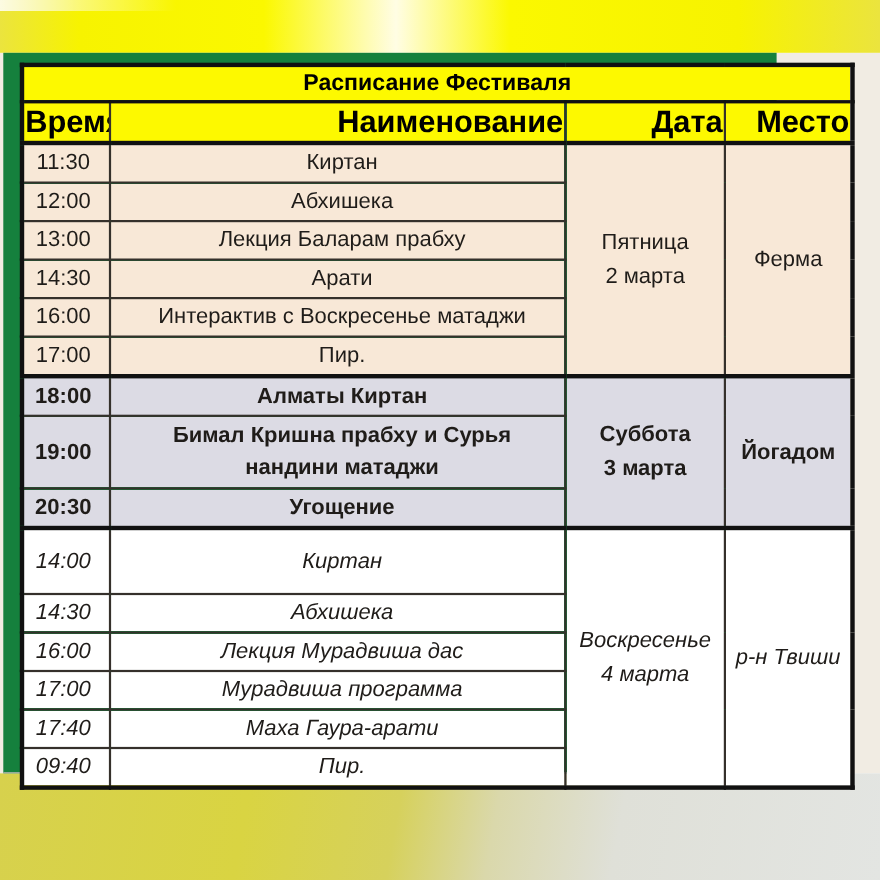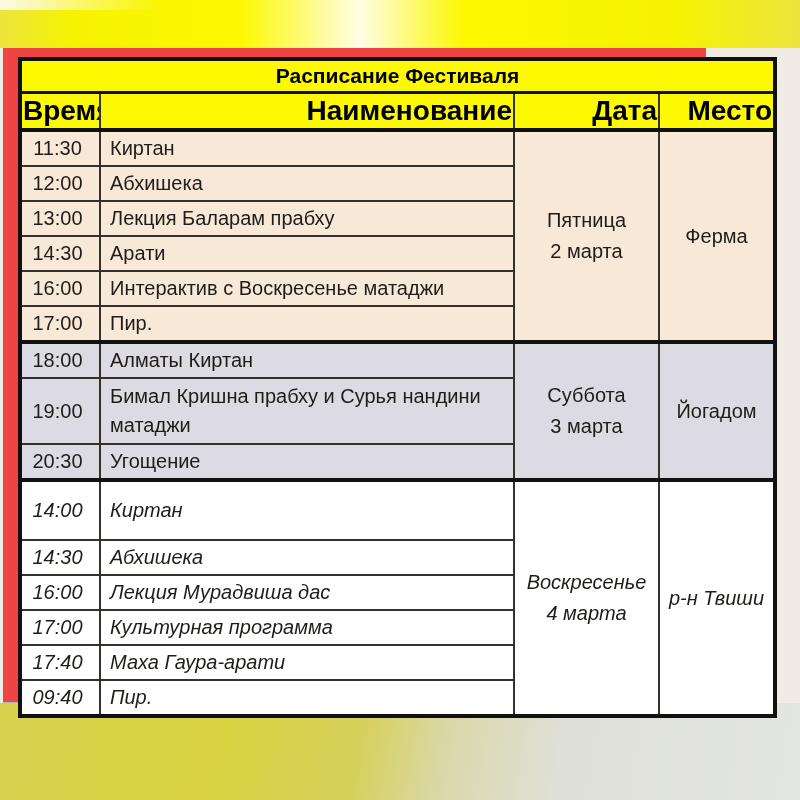--- a/index.html
+++ b/index.html
@@ -25,21 +25,21 @@
     background: linear-gradient(to right, rgba(255,255,255,.85), rgba(255,255,255,0));
   }
   .band-bottom {
     position: absolute; left:0; top:703px; width:800px; height:97px;
     background: linear-gradient(100deg,
       var(--banner-bottom-left) 0%, #d9d442 28%, #d6d15c 45%,
       #dad8ab 56%, #dfe0d8 70%, var(--banner-bottom-right) 100%);
   }
   .card {
     position: absolute; left:3px; top:48px; width:703px; height:655px;
-    background: #ef4444;
+    background: #15803d;
     border-bottom: 1px solid #b3b5b2;
     box-sizing: border-box;
   }
   table.schedule {
     border-collapse: collapse;
     table-layout: fixed;
     width: 755px;
     margin: 9px 0 0 15px;
     border: 4px solid var(--frame);
     color: var(--text);
@@ -56,25 +56,25 @@
     border-bottom: 3px solid var(--frame);
   }
   tr.header-row th {
     background: var(--header-yellow);
     font-size: 28px; font-weight: bold; color:#000;
     height: 30px; text-align: right;
     border-bottom: 3px solid var(--frame);
   }
   tbody td { font-size: 20px; }
   tr.sec-0 td { background: var(--section-friday); }
-  tr.sec-1 td { background: var(--section-saturday); }
+  tr.sec-1 td { background: var(--section-saturday); font-weight: bold; }
   tr.sec-2 td { background: var(--section-sunday); font-style: italic; }
   tr.sec-first td { border-top: 4px solid var(--frame); }
   td.time-cell { text-align: center; padding-right: 7px; height: 31px; }
-  td.name-cell { text-align: left; padding-left: 9px; line-height: 29px; }
+  td.name-cell { text-align: center; padding-left: 9px; line-height: 29px; }
   tr.sec-1.row-tall td.time-cell { height: 62px; }
   tr.sec-1.row-tall td.name-cell span { display:inline-block; max-width: 380px; }
   tr.sec-2.row-tall td.time-cell { height: 55px; }
   td.date-cell, td.place-cell {
     text-align: center; vertical-align: middle; line-height: 31px;
   }
 </style>
 </head>
 <body>
 
@@ -161,21 +161,21 @@
           <tr class="sec-2">
             <td class="time-cell">14:30</td>
             <td class="name-cell"><span>Абхишека</span></td>
           </tr>
           <tr class="sec-2">
             <td class="time-cell">16:00</td>
             <td class="name-cell"><span>Лекция Мурадвиша дас</span></td>
           </tr>
           <tr class="sec-2">
             <td class="time-cell">17:00</td>
-            <td class="name-cell"><span>Культурная программа</span></td>
+            <td class="name-cell"><span>Мурадвиша программа</span></td>
           </tr>
           <tr class="sec-2">
             <td class="time-cell">17:40</td>
             <td class="name-cell"><span>Маха Гаура-арати</span></td>
           </tr>
           <tr class="sec-2">
             <td class="time-cell">09:40</td>
             <td class="name-cell"><span>Пир.</span></td>
           </tr>
         </tbody>

